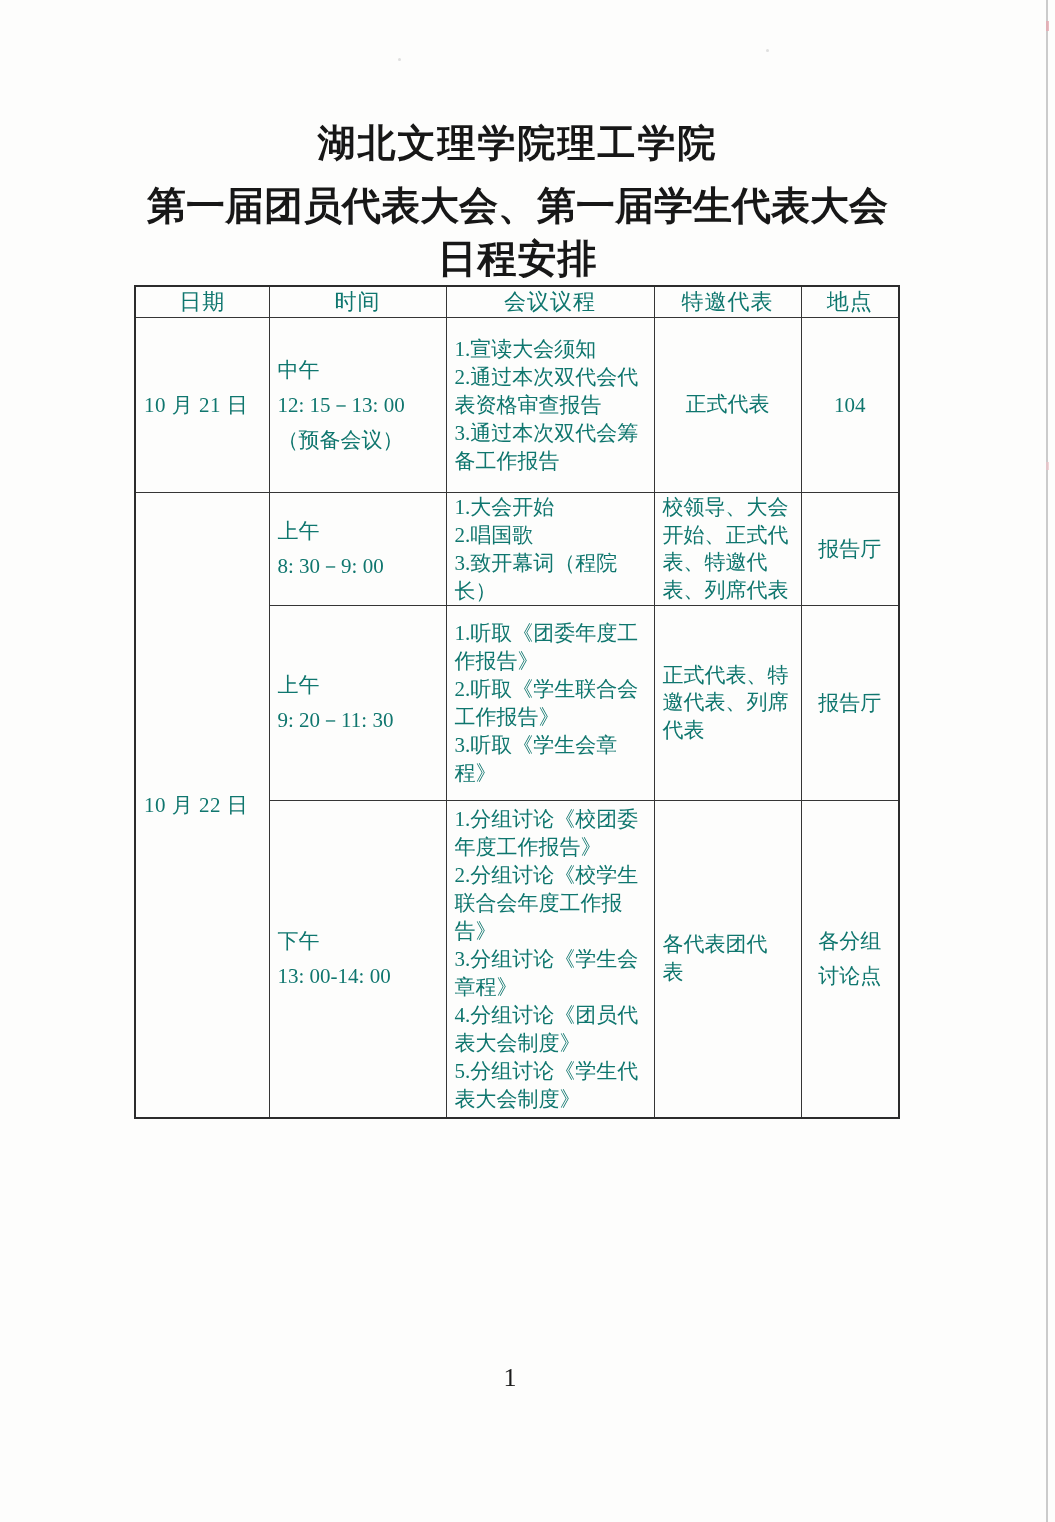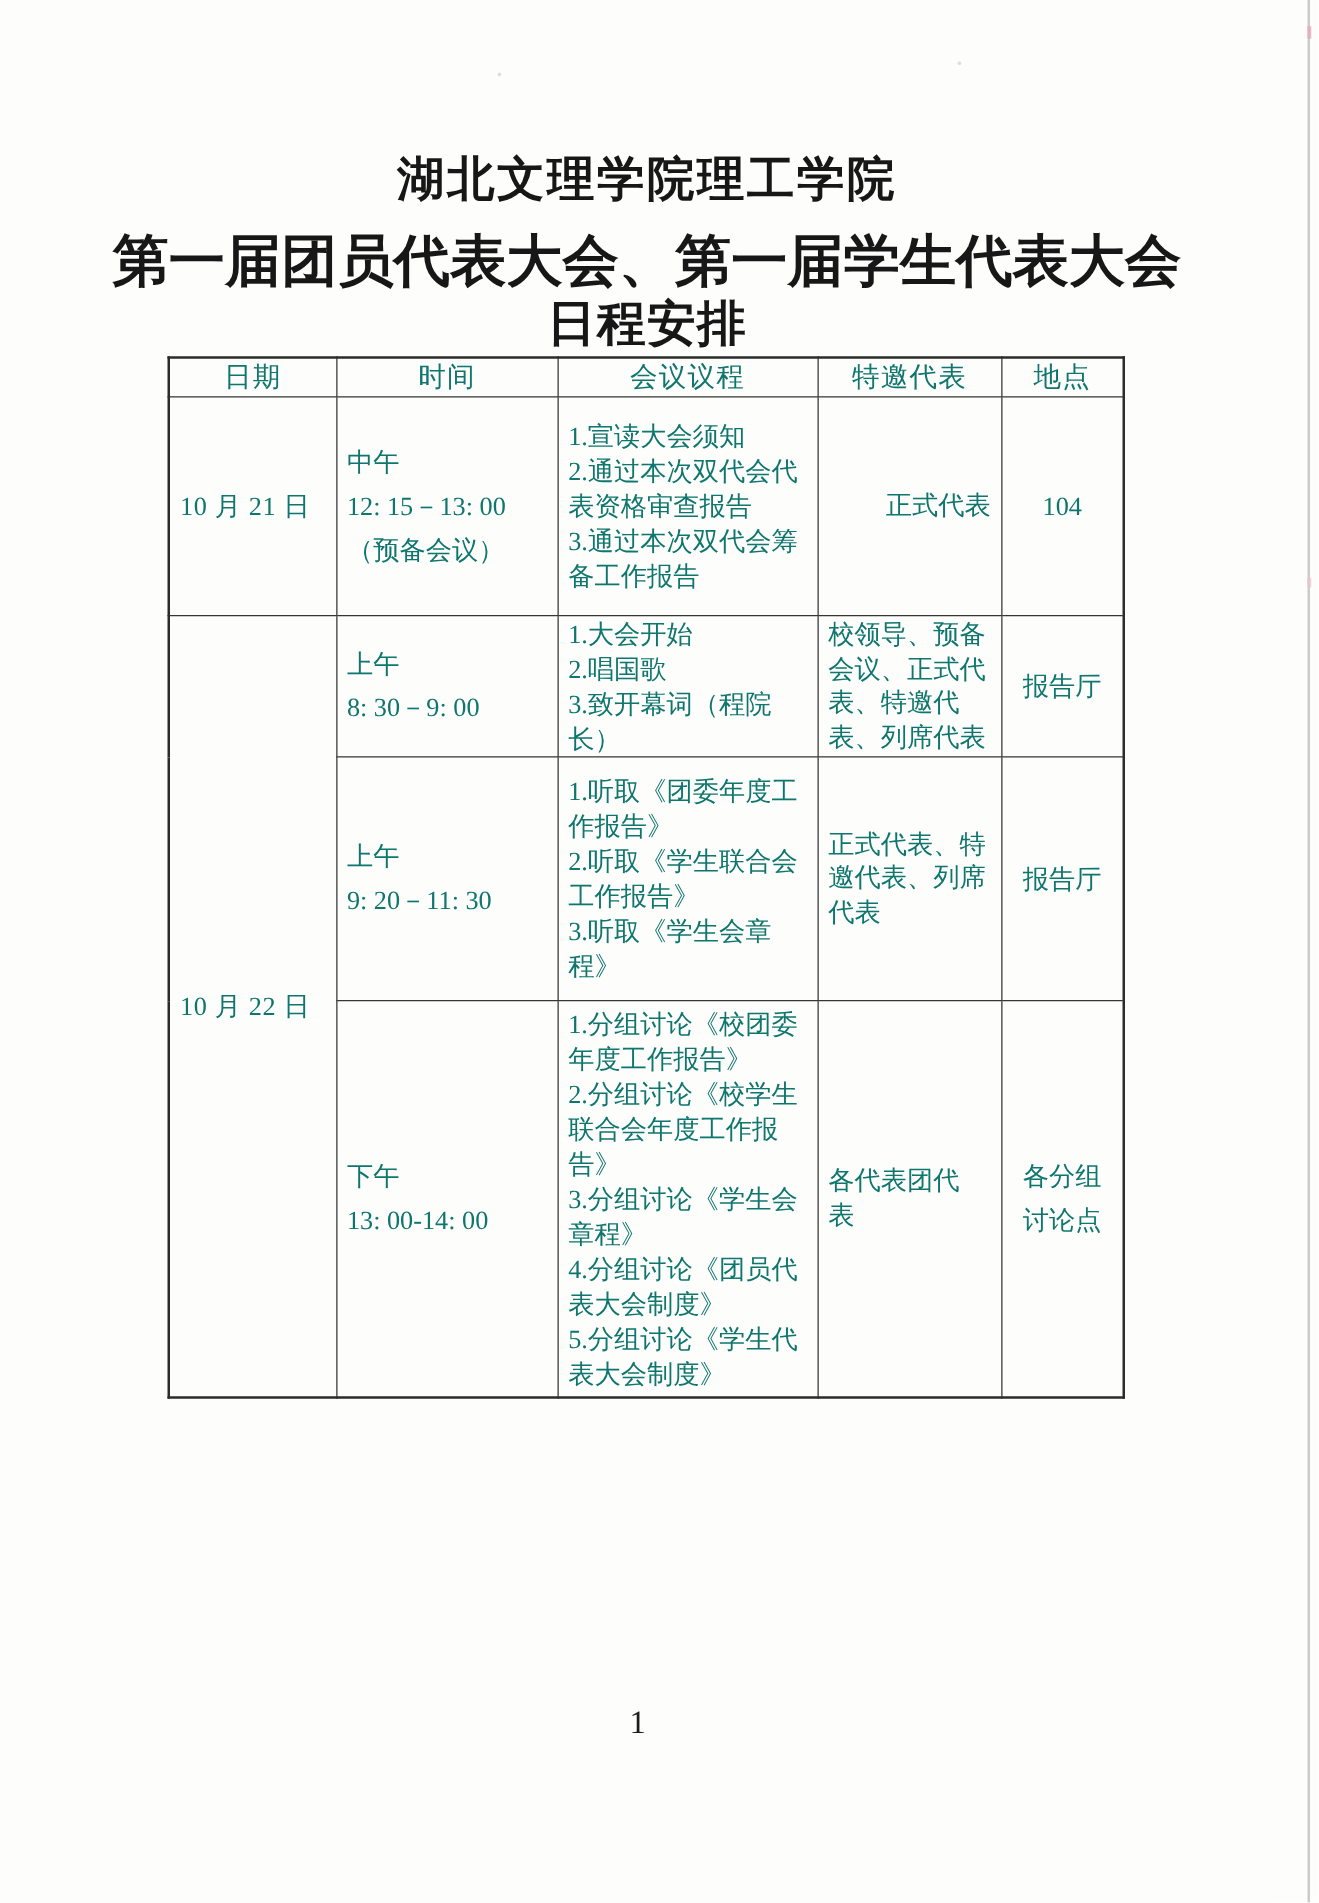--- a/index.html
+++ b/index.html
@@ -16,21 +16,21 @@
     width: 1055px; height: 1522px;
     background: #fdfdfc;
   }
   
   .title {
     position: absolute; left: 0; width: 1035px;
     text-align: center; font-weight: 700; color: #171717;
     white-space: nowrap;
   }
   .title-1 { top: 118px; font-size: 38px; letter-spacing: 2px; }
-  .title-2 { top: 179px; font-size: 45px; letter-spacing: 0px; }
+  .title-2 { top: 179px; font-size: 39px; letter-spacing: 0px; }
   .title-3 { top: 232px; font-size: 39px; letter-spacing: 1px; }
   
   table.schedule {
     position: absolute; left: 134px; top: 285px;
     width: 764px;
     border-collapse: collapse; table-layout: fixed;
     border: 2px solid #2c2c2c;
     font-size: 21px; color: #0f766e;
   }
   .schedule th, .schedule td {
@@ -46,21 +46,21 @@
   tr.h-head { height: 27px; }
   tr.r1 { height: 175px; }
   tr.r2 { height: 111px; }
   tr.r3 { height: 195px; }
   tr.r4 { height: 317px; }
   .pre { white-space: pre-line; }
   .cell-date { text-align: left; letter-spacing: 0.5px; }
   .cell-time { text-align: left; line-height: 35px; }
   .cell-agenda { text-align: left; line-height: 28px; padding: 0 9px 0 8px; }
   .cell-part { text-align: left; line-height: 27.5px; }
-  .cell-part-center { text-align: right; }
+  .cell-part-center { text-align: center; }
   .cell-loc { text-align: center; line-height: 35px; }
   
   .page-number {
     position: absolute; left: 0; top: 1363px; width: 1020px;
     text-align: center; font-size: 26px; color: #1c1c1c;
   }
   
   .scan-edge {
     position: absolute; left: 1046px; top: 0;
     width: 2px; height: 1522px; background: #cbcbcb;
@@ -115,21 +115,21 @@
         <td class="cell-part cell-part-center">正式代表</td>
         <td class="cell-loc">104</td>
       </tr>
       <tr class="r2">
         <td class="cell-date" rowspan="3">10 月 22 日</td>
         <td class="cell-time pre">上午
 8: 30－9: 00</td>
         <td class="cell-agenda pre">1.大会开始
 2.唱国歌
 3.致开幕词（程院长）</td>
-        <td class="cell-part">校领导、预备会议、正式代表、特邀代表、列席代表</td>
+        <td class="cell-part">校领导、大会开始、正式代表、特邀代表、列席代表</td>
         <td class="cell-loc">报告厅</td>
       </tr>
       <tr class="r3">
         <td class="cell-time pre">上午
 9: 20－11: 30</td>
         <td class="cell-agenda pre">1.听取《团委年度工作报告》
 2.听取《学生联合会工作报告》
 3.听取《学生会章程》</td>
         <td class="cell-part">正式代表、特邀代表、列席代表</td>
         <td class="cell-loc">报告厅</td>

